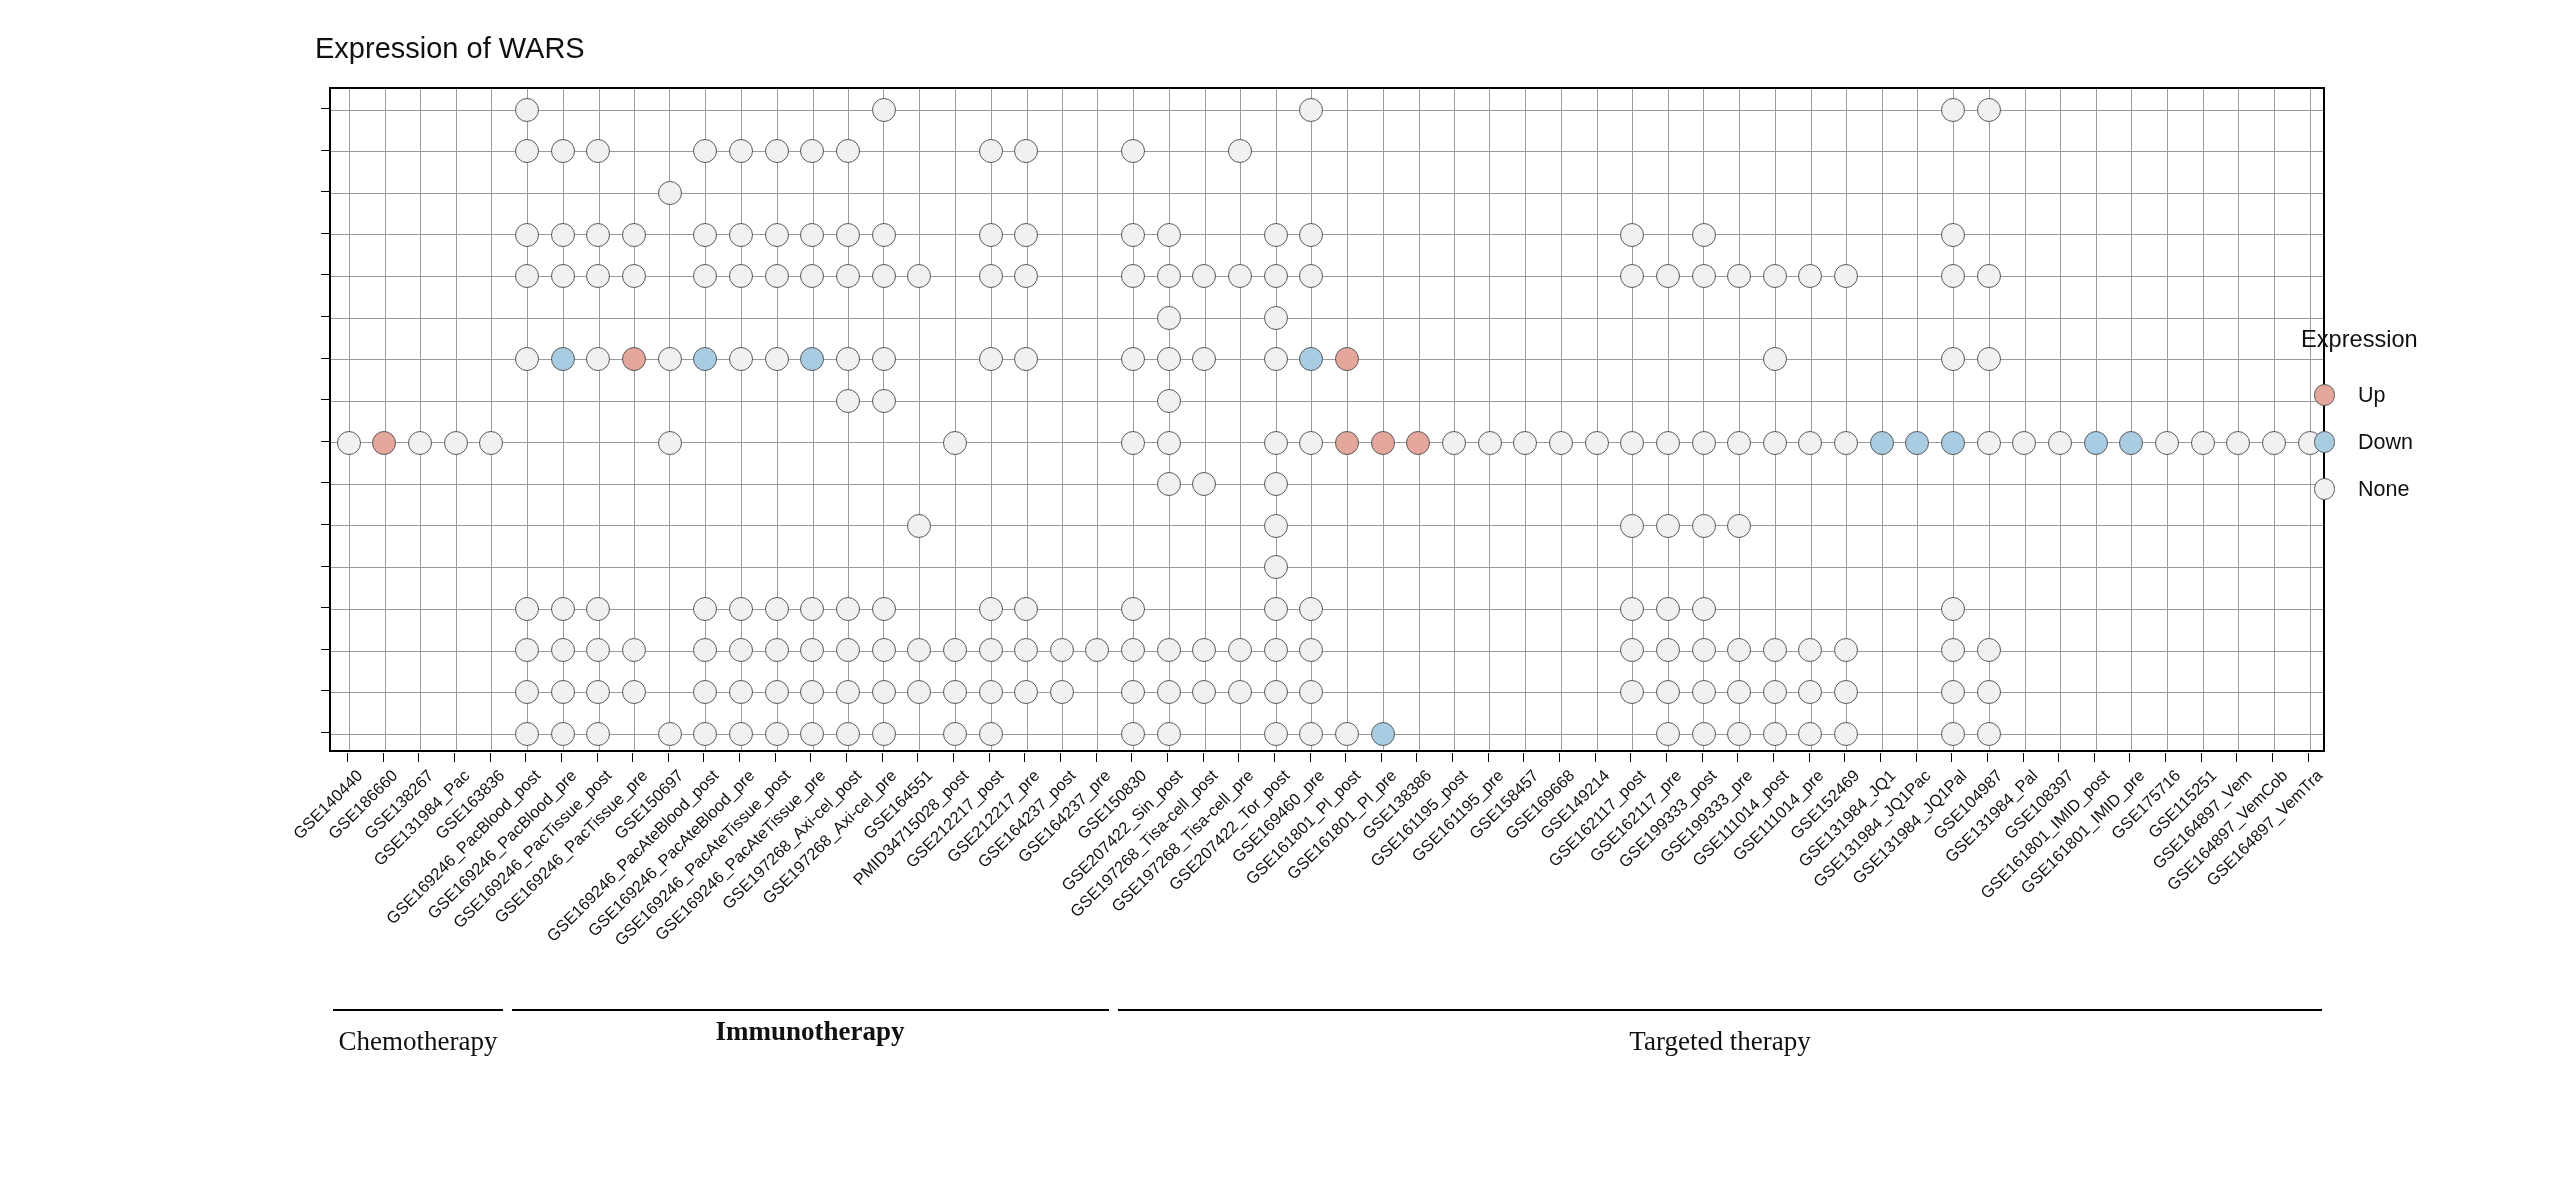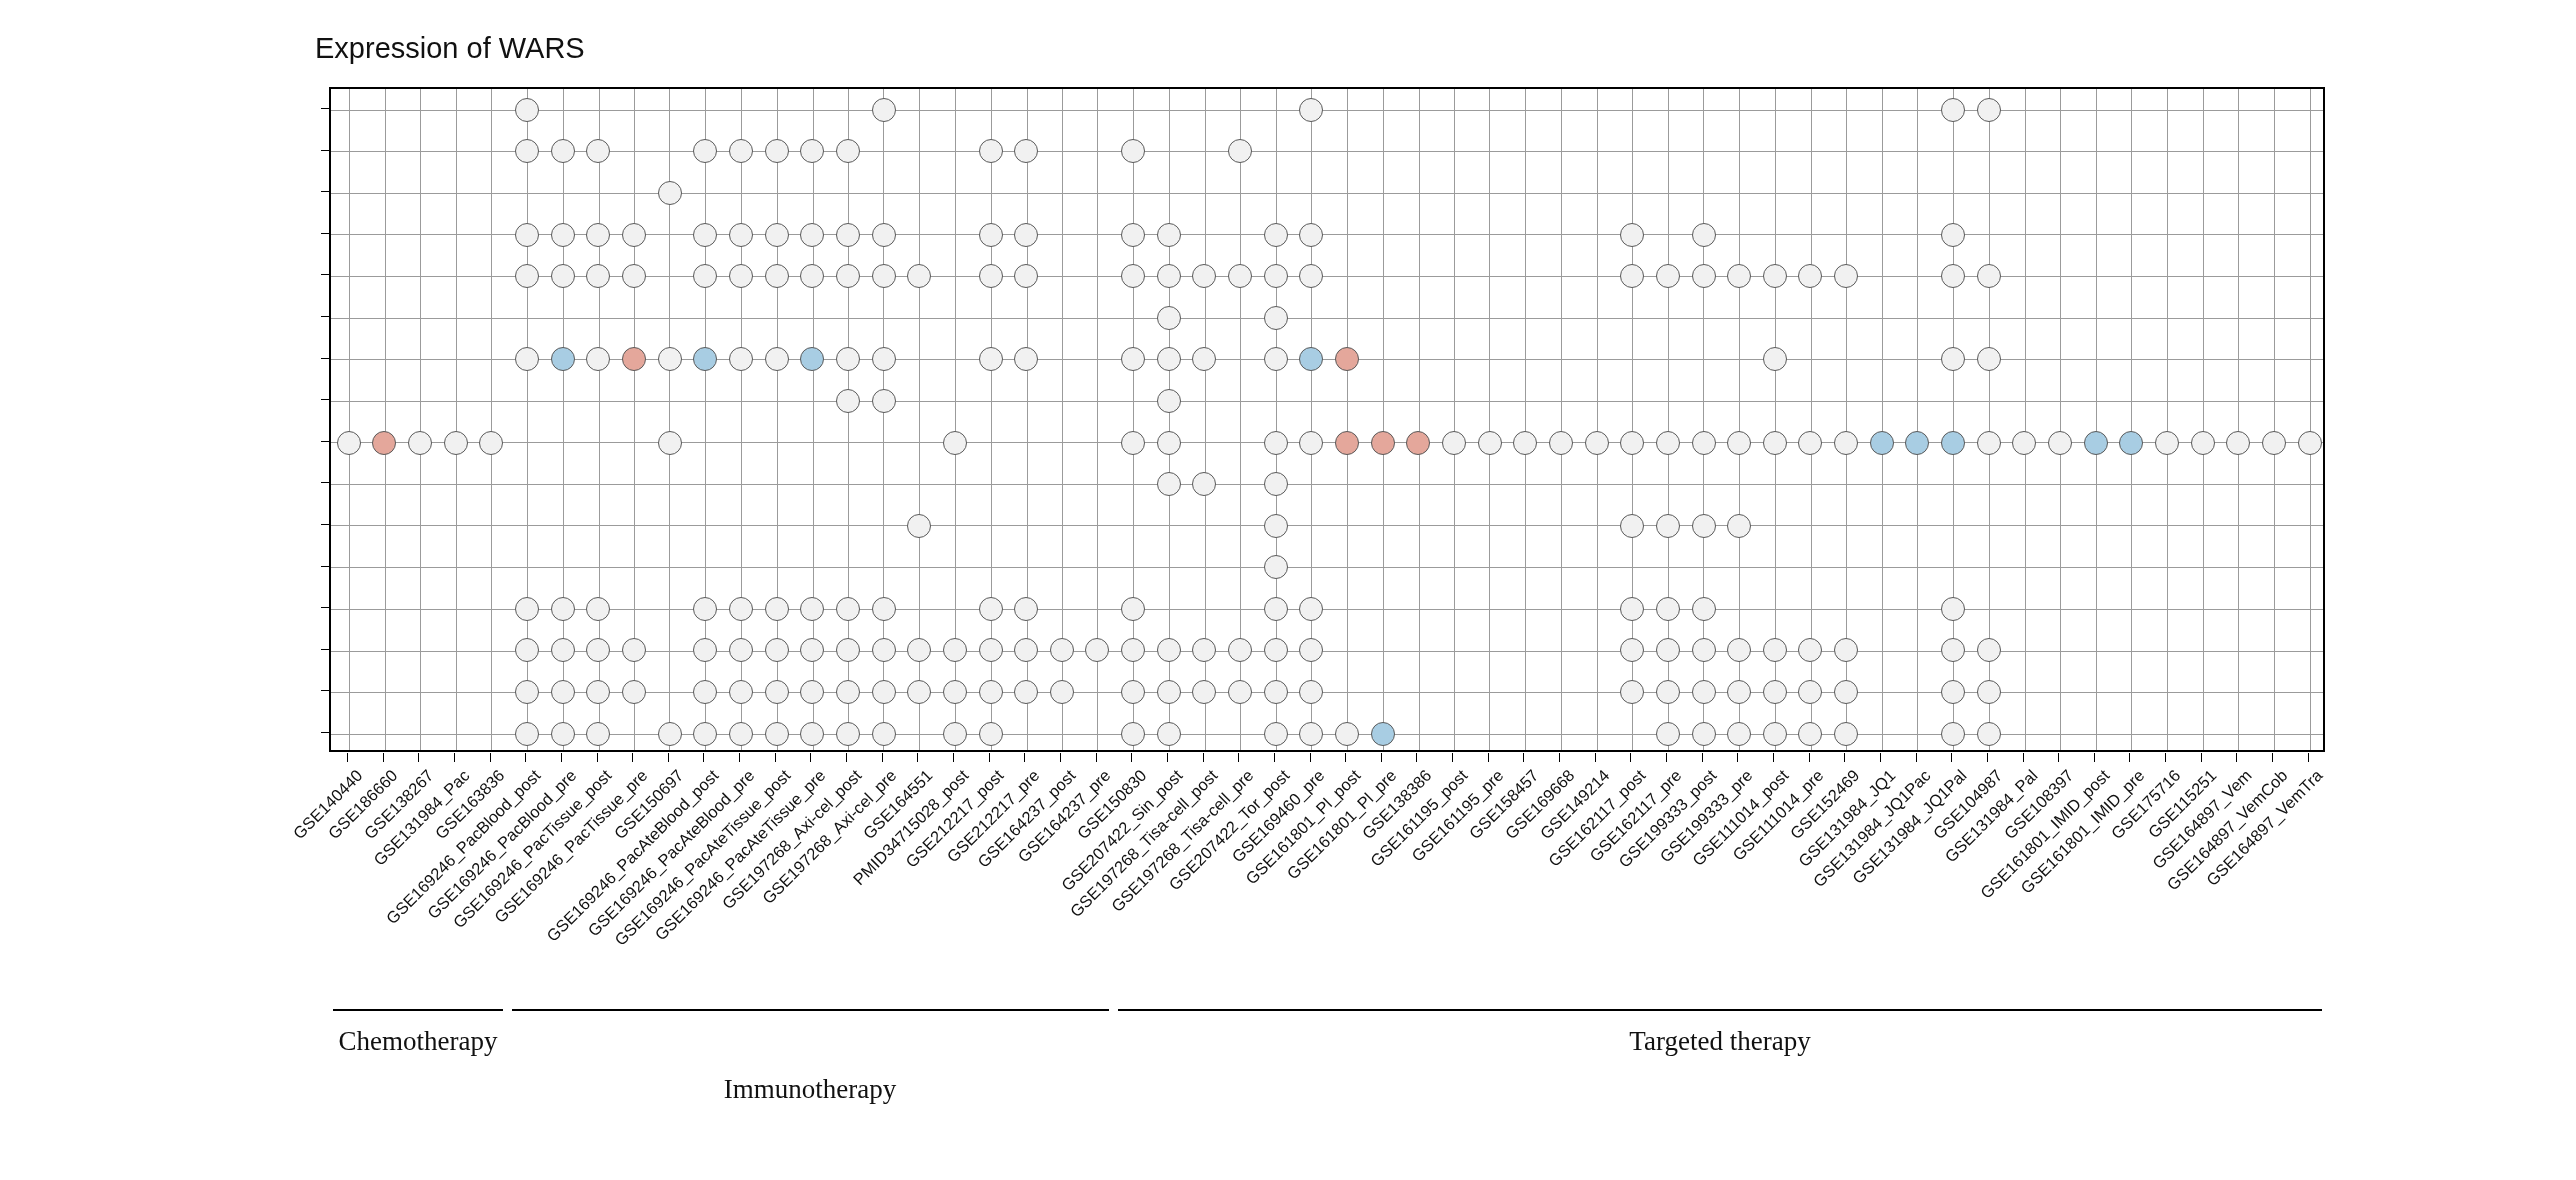--- a/index.html
+++ b/index.html
@@ -597,20 +597,43 @@
       <div class="xlab" style="left: 2171px; top: 766px; right: auto; transform-origin: 0px 0px; transform: rotate(-45deg) translate(-100%, 0px);">GSE175716</div>
       <div class="xlab" style="left: 2207px; top: 766px; right: auto; transform-origin: 0px 0px; transform: rotate(-45deg) translate(-100%, 0px);">GSE115251</div>
       <div class="xlab" style="left: 2242px; top: 766px; right: auto; transform-origin: 0px 0px; transform: rotate(-45deg) translate(-100%, 0px);">GSE164897_Vem</div>
       <div class="xlab" style="left: 2278px; top: 766px; right: auto; transform-origin: 0px 0px; transform: rotate(-45deg) translate(-100%, 0px);">GSE164897_VemCob</div>
       <div class="xlab" style="left: 2313px; top: 766px; right: auto; transform-origin: 0px 0px; transform: rotate(-45deg) translate(-100%, 0px);">GSE164897_VemTra</div>
     </div>
   <div id="groups">
       <div class="group-bar" style="left: 333px; width: 170px; top: 1009px;"></div>
       <div class="group-label" style="left: 418px; top: 1026px;">Chemotherapy</div>
       <div class="group-bar" style="left: 512px; width: 597px; top: 1009px;"></div>
-      <div class="group-label" style="left: 810px; top: 1074px;">Immunotherapy</div>
+      <div class="group-label" style="left: 810px; top: 1016px; font-weight: bold;">Immunotherapy</div>
       <div class="group-bar" style="left: 1118px; width: 1204px; top: 1009px;"></div>
       <div class="group-label" style="left: 1720px; top: 1026px;">Targeted therapy</div>
     </div>
 
+  <div id="legend">
+    <div id="legend-title">Expression</div>
+    <div id="legend-rows">
+        <div class="legend-row">
+          <div class="legend-key">
+            <div class="legend-dot" style="background: rgb(228, 167, 155);"></div>
+          </div>
+          <div class="legend-label">Up</div>
+        </div>
+        <div class="legend-row">
+          <div class="legend-key">
+            <div class="legend-dot" style="background: rgb(168, 205, 227);"></div>
+          </div>
+          <div class="legend-label">Down</div>
+        </div>
+        <div class="legend-row">
+          <div class="legend-key">
+            <div class="legend-dot" style="background: rgb(241, 241, 241);"></div>
+          </div>
+          <div class="legend-label">None</div>
+        </div>
+      </div>
+  </div>
 
 </div>
 
 
 </body></html>

